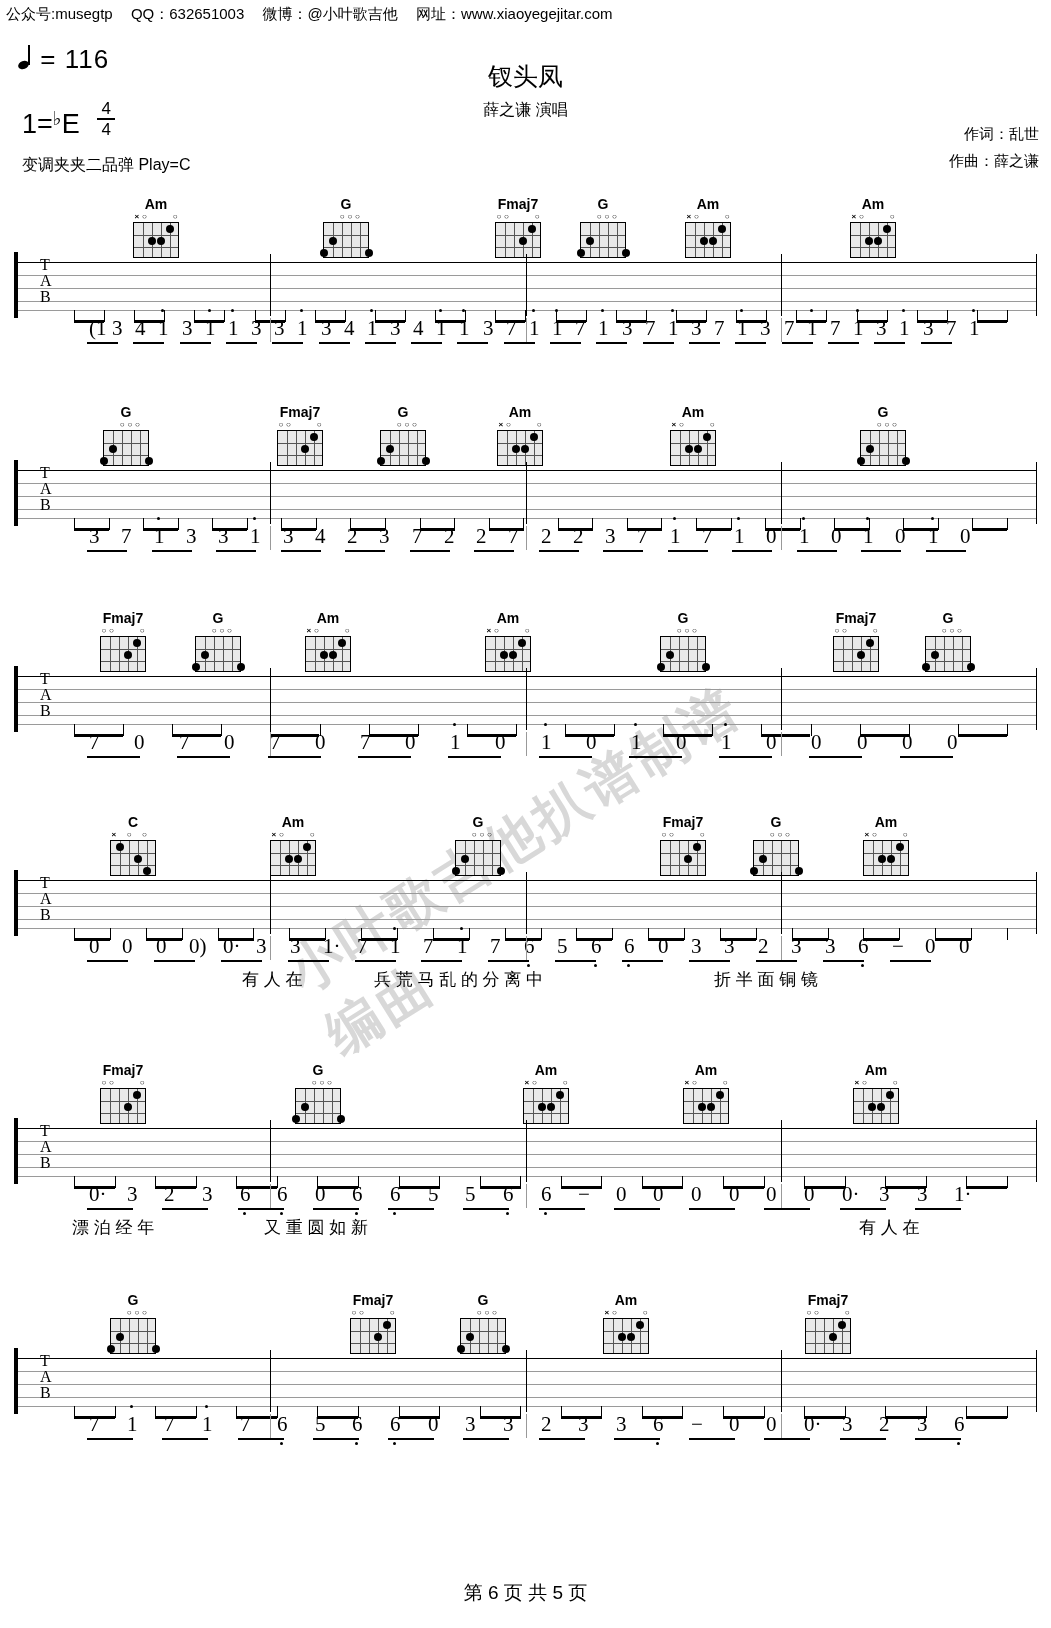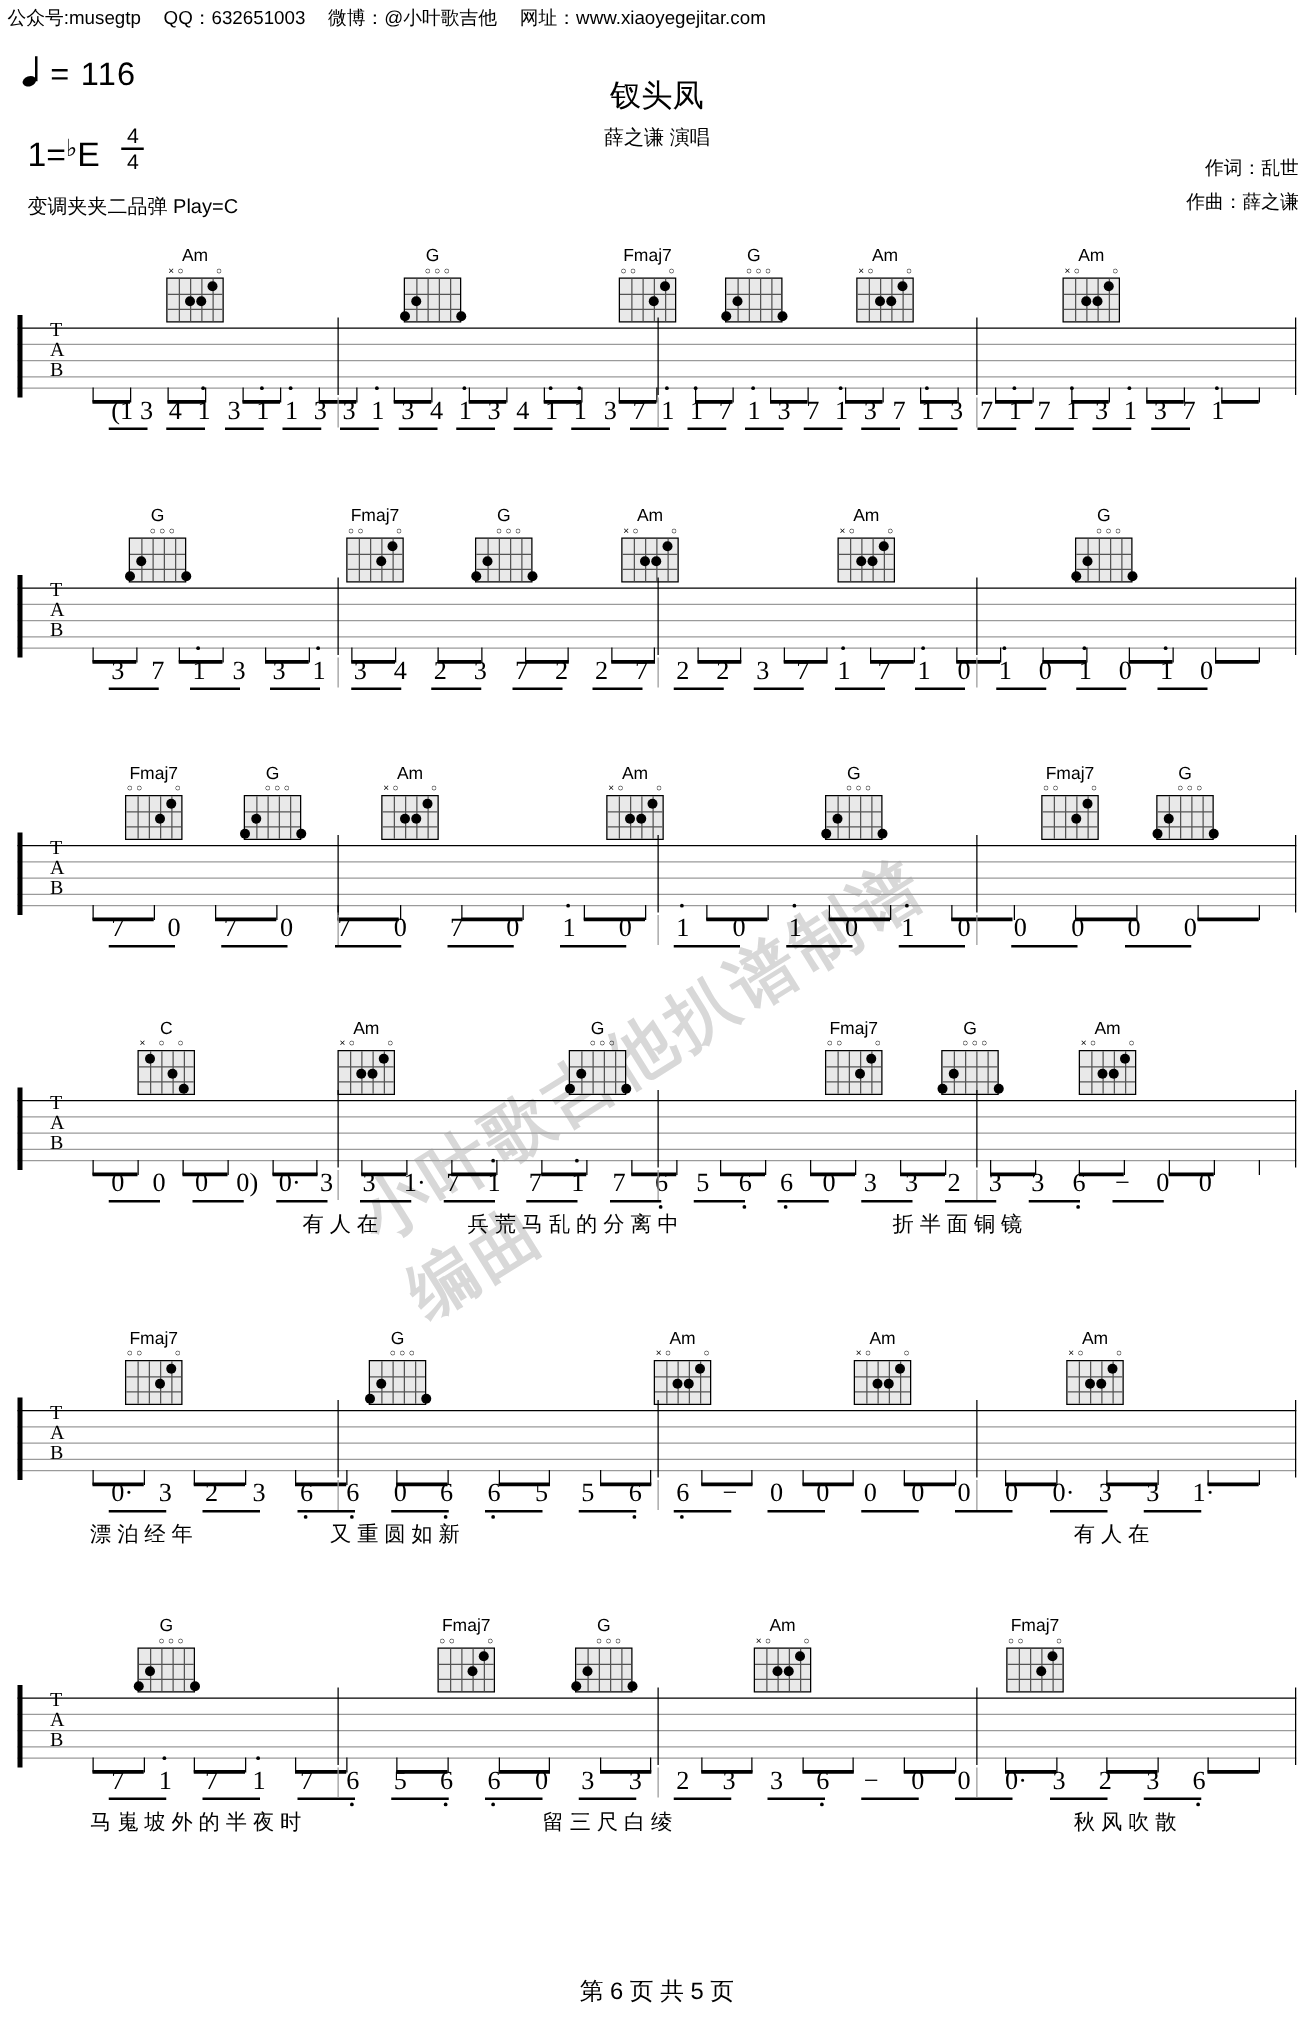--- a/index.html
+++ b/index.html
@@ -27,21 +27,21 @@
   #capo{left:22px;top:155px;font-size:16px;}
 
   #title{left:0;top:60px;width:1051px;text-align:center;font-size:25px;font-weight:normal;}
   #singer{left:0;top:100px;width:1051px;text-align:center;font-size:16px;}
   #lyricist{right:12px;top:125px;font-size:15px;}
   #composer{right:12px;top:152px;font-size:15px;}
 
   
   .system{position:absolute;left:0;width:1051px;}
   .chordrow{position:relative;height:58px;}
-  .chordbox{position:absolute;width:56px;}
+  .chordbox{position:absolute;width:56px;font-weight:bold;}
   .chordname{text-align:center;font-size:14px;height:17px;line-height:17px;white-space:nowrap;}
   .markers{display:flex;height:8px;align-items:flex-end;justify-content:space-between;
            width:46px;margin:0 auto 1px auto;}
   .markers span{font-size:8px;line-height:8px;width:8px;text-align:center;}
   .grid{position:relative;width:46px;height:36px;margin:0 auto;
         border:1px solid #000;background:#e9e9e9;box-sizing:border-box;}
   .grid .v{position:absolute;top:0;bottom:0;width:1px;background:#555;}
   .grid .h{position:absolute;left:0;right:0;height:1px;background:#555;}
   .grid .dot{position:absolute;width:8px;height:8px;background:#000;border-radius:50%;
              margin-left:-4px;margin-top:-4px;}
@@ -1493,20 +1493,15 @@
       <div class="n" style="left: 828px;"><span>3</span></div>
       <div class="ul" style="left: 826px; width: 46px; top: 26px;"></div>
       <div class="n" style="left: 865px;"><span>2</span></div>
       <div class="n" style="left: 903px;"><span>3</span></div>
       <div class="ul" style="left: 901px; width: 46px; top: 26px;"></div>
       <div class="n" style="left: 940px;"><span>6</span><i class="ud"></i></div>
       <div class="bl" style="left: 256px;"></div>
       <div class="bl" style="left: 512px;"></div>
       <div class="bl" style="left: 767px;"></div>
     </div>
-    <div class="ly">
-      <span style="left: 58px;">马 嵬 坡 外 的 半 夜 时</span>
-      <span style="left: 420px;">留 三 尺 白 绫</span>
-      <span style="left: 845px;">秋 风 吹  散</span>
-    </div>
   </div>
 
 <div class="abs" id="footer">第 6 页 共 5 页</div>
 
 </body></html>

